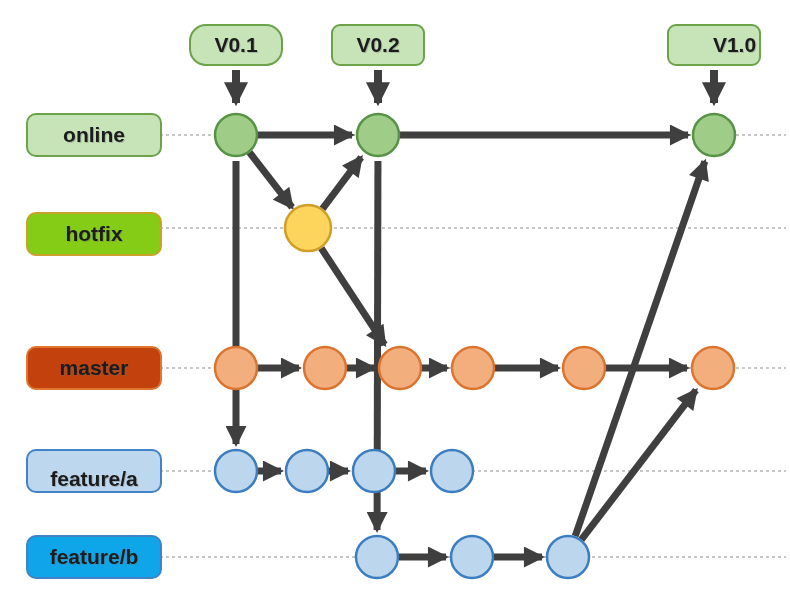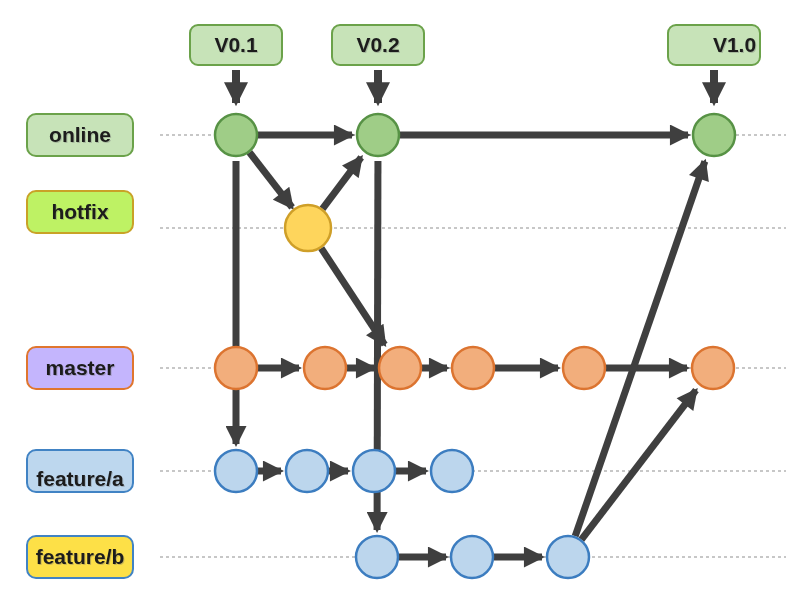--- a/index.html
+++ b/index.html
@@ -19,21 +19,21 @@
     align-items: center;
     justify-content: center;
     color: #1c1c1c;
     font-weight: 600;
     text-shadow: 1px 1px 0 rgba(110,110,110,0.35);
     border-style: solid;
     border-width: 2px;
   }
   .branch-pill {
     left: 26px;
-    width: 108px;
+    width: 136px;
     height: 44px;
     border-radius: 10px;
     font-size: 21px;
   }
   .tag-pill {
     top: 24px;
     width: 94px;
     height: 42px;
     border-radius: 9px;
     font-size: 21px;
@@ -98,34 +98,34 @@
         <circle cx="452" cy="471" r="21" fill="#bcd6ed" stroke="#3c7dc0" stroke-width="2.5"></circle>
         <circle cx="377" cy="557" r="21" fill="#bcd6ed" stroke="#3c7dc0" stroke-width="2.5"></circle>
         <circle cx="472" cy="557" r="21" fill="#bcd6ed" stroke="#3c7dc0" stroke-width="2.5"></circle>
         <circle cx="568" cy="557" r="21" fill="#bcd6ed" stroke="#3c7dc0" stroke-width="2.5"></circle>
       </g>
     </svg>
 
   <div class="pill branch-pill" style="top: 113px; background: rgb(199, 227, 184); border-color: rgb(107, 162, 74);">
     <span>online</span>
   </div>
-  <div class="pill branch-pill" style="top: 190px; background: #bef264; border-color: rgb(201, 162, 39);">
+  <div class="pill branch-pill" style="top: 212px; background: #84cc16; border-color: rgb(201, 162, 39);">
     <span>hotfix</span>
   </div>
-  <div class="pill branch-pill" style="top: 346px; background: #c4b5fd; border-color: rgb(224, 118, 46);">
+  <div class="pill branch-pill" style="top: 346px; background: #c2410c; border-color: rgb(224, 118, 46);">
     <span>master</span>
   </div>
   <div class="pill branch-pill" style="top: 449px; background: rgb(189, 215, 238); border-color: rgb(65, 131, 196); align-items: flex-end;">
     <span>feature/a</span>
   </div>
-  <div class="pill branch-pill" style="top: 535px; background: #fde047; border-color: rgb(65, 131, 196);">
+  <div class="pill branch-pill" style="top: 535px; background: #0ea5e9; border-color: rgb(65, 131, 196);">
     <span>feature/b</span>
   </div>
 
-  <div class="pill tag-pill" style="left: 189px; background: rgb(199, 227, 184); border-color: rgb(107, 162, 74);">
+  <div class="pill tag-pill" style="left: 189px; background: rgb(199, 227, 184); border-color: rgb(107, 162, 74); border-radius: 17px;">
     <span>V0.1</span>
   </div>
   <div class="pill tag-pill" style="left: 331px; background: rgb(199, 227, 184); border-color: rgb(107, 162, 74); justify-content: center;">
     <span>V0.2</span>
   </div>
   <div class="pill tag-pill" style="left: 667px; background: rgb(199, 227, 184); border-color: rgb(107, 162, 74); padding-left: 41px;">
     <span>V1.0</span>
   </div>
 
 </div>

